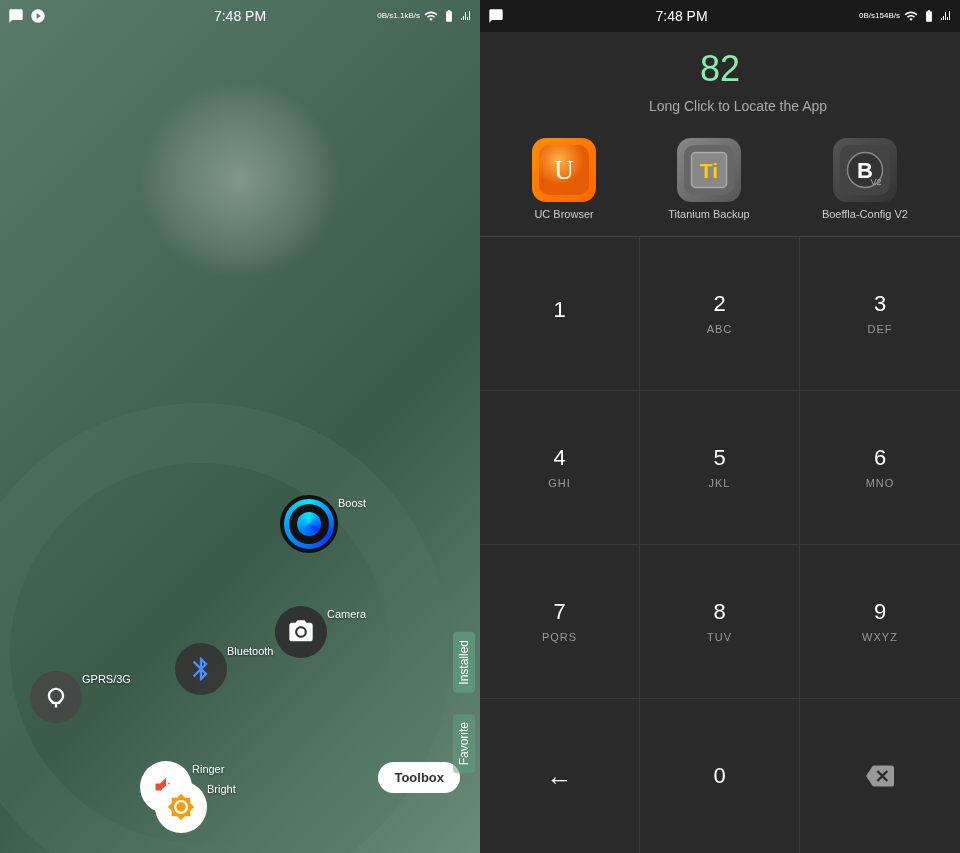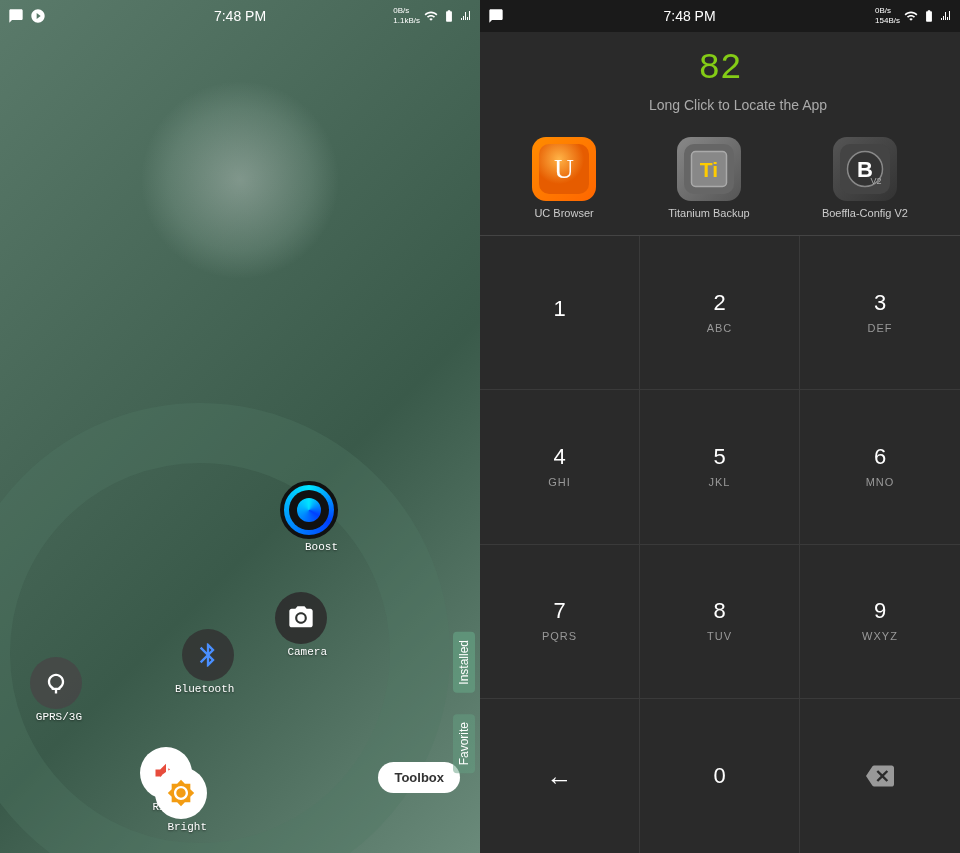--- a/index.html
+++ b/index.html
@@ -66,24 +66,23 @@
       width: 200px;
       height: 200px;
       background: radial-gradient(circle, rgba(255,255,255,0.3) 0%, rgba(200,220,210,0.15) 50%, transparent 70%);
       border-radius: 50%;
     }
 
     
     .menu-item {
       position: absolute;
       display: flex;
-      flex-direction: column;
-      align-items: flex-end;
+      flex-direction: row;
+      align-items: flex-start;
       cursor: pointer;
-      font-family: Liberation Mono, monospace;
     }
 
     .menu-icon {
       width: 52px;
       height: 52px;
       border-radius: 50%;
       display: flex;
       align-items: center;
       justify-content: center;
       font-size: 22px;
@@ -275,26 +274,25 @@
       display: flex;
       align-items: center;
       gap: 4px;
       font-size: 9px;
       color: white;
     }
 
     
     .search-number {
       text-align: center;
-      color: #84cc16;
+      color: #86efac;
       font-size: 36px;
       font-weight: 300;
       padding: 16px 0 8px 0;
       flex-shrink: 0;
-      font-family: Liberation Mono, monospace;
     }
 
     .search-hint {
       text-align: center;
       color: #aaa;
       font-size: 14px;
       padding-bottom: 16px;
       flex-shrink: 0;
       padding-left: 36px;
     }
@@ -407,21 +405,21 @@
     }
 
     
     svg {
       display: block;
     }
 
     
     .net-speed {
       display: flex;
-      flex-direction: column;
+      flex-direction: row;
       font-size: 8px;
       line-height: 1.2;
       color: white;
     }
   </style>
 </head>
 <body>
 
 <div class="left-panel">
 

